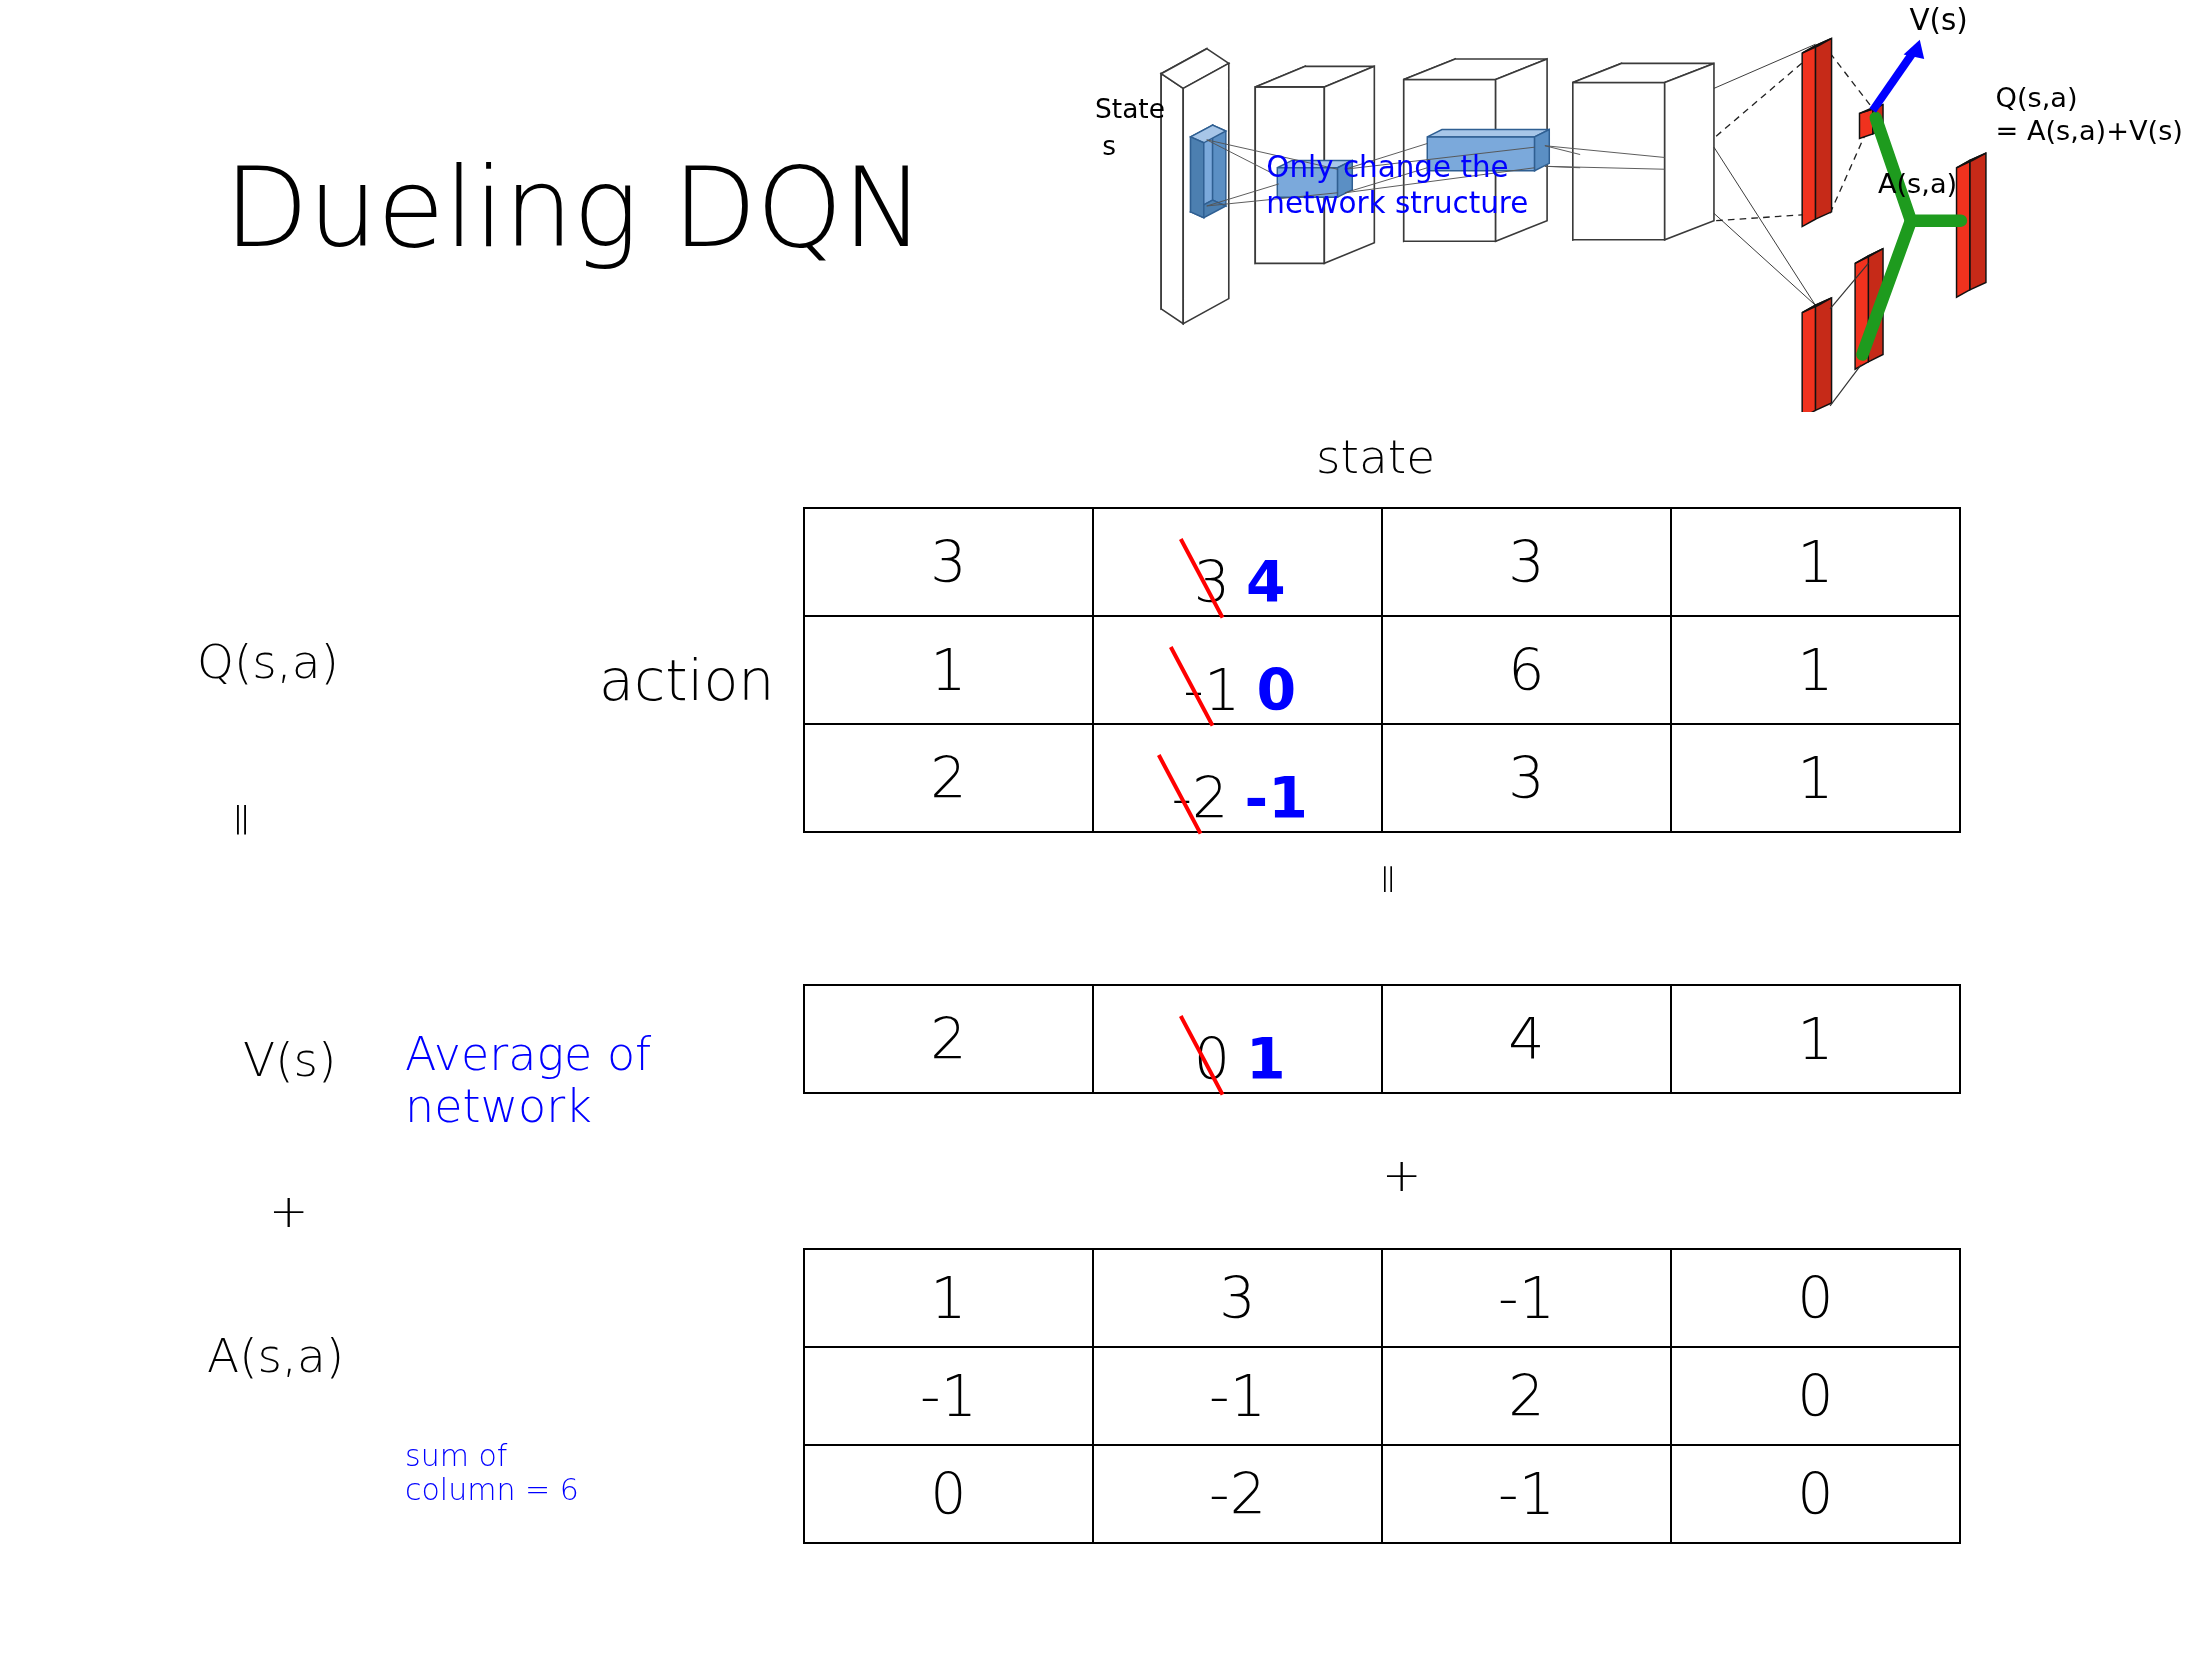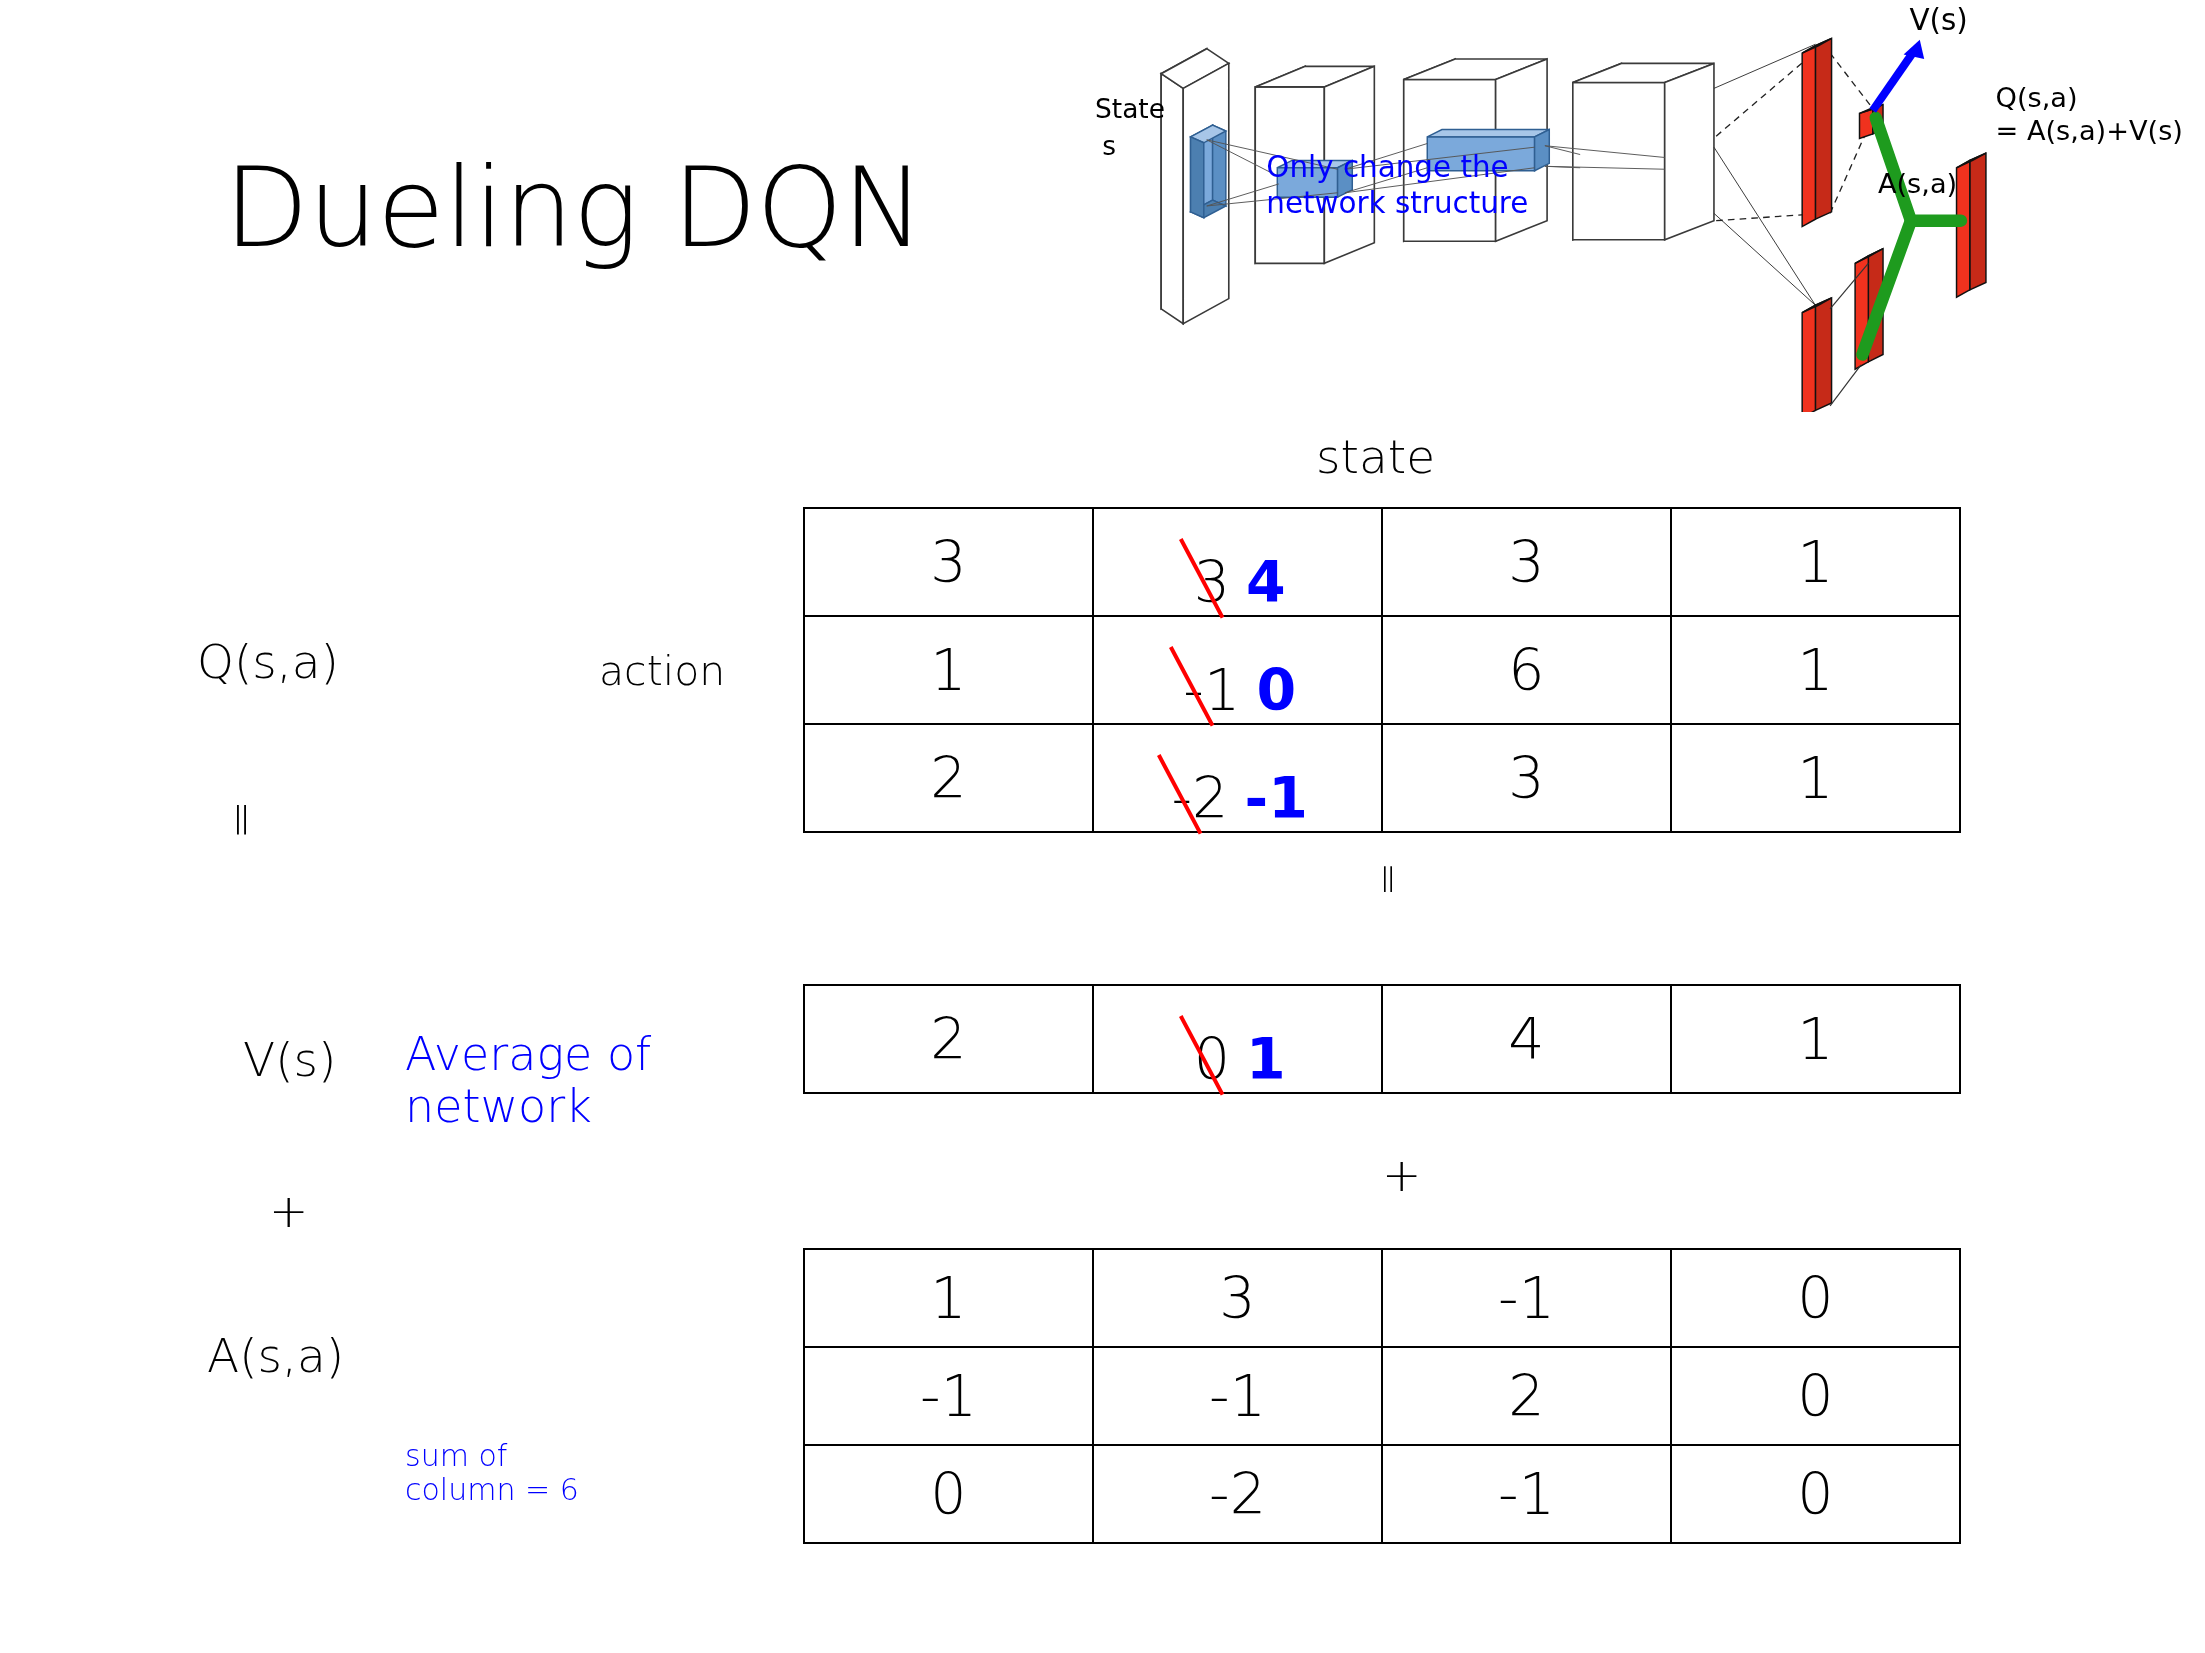--- a/index.html
+++ b/index.html
@@ -20,21 +20,21 @@
 
   
   #net-diagram{ left:1095px; top:0px; width:1110px; height:412px; }
   #net-diagram svg{display:block;}
 
   
   .lbl{font-family:"DejaVu Sans", sans-serif;font-weight:300;color:#000;}
   .lbl-blue{font-family:"DejaVu Sans", sans-serif;font-weight:300;color:#0000FF;margin-left:24px;}
 
   #state-label{ left:1316px; top:429px; font-size:47px; }
-  #action-label{ left:599px; top:647px; font-size:41px; }
+  #action-label{ left:599px; top:647px; font-size:57px; }
   #q-label{ left:197px; top:634px; font-size:47px; }
   #v-label{ left:243px; top:1032px; font-size:47px; }
   #a-label{ left:207px; top:1328px; font-size:47px; }
 
   #eq-left{ left:271px; top:800px; font-size:47px; transform:rotate(90deg); transform-origin:left top;}
   #plus-left{ left:269px; top:1183px; font-size:47px;}
   #eq-mid{ left:1413px; top:862px; font-size:41px; transform:rotate(90deg); transform-origin:left top;}
   #plus-mid{ left:1382px; top:1147px; font-size:47px;}
 
   #avg-note{ left:381px; top:1029px; width:345px; font-size:46px; line-height:1.12;}

